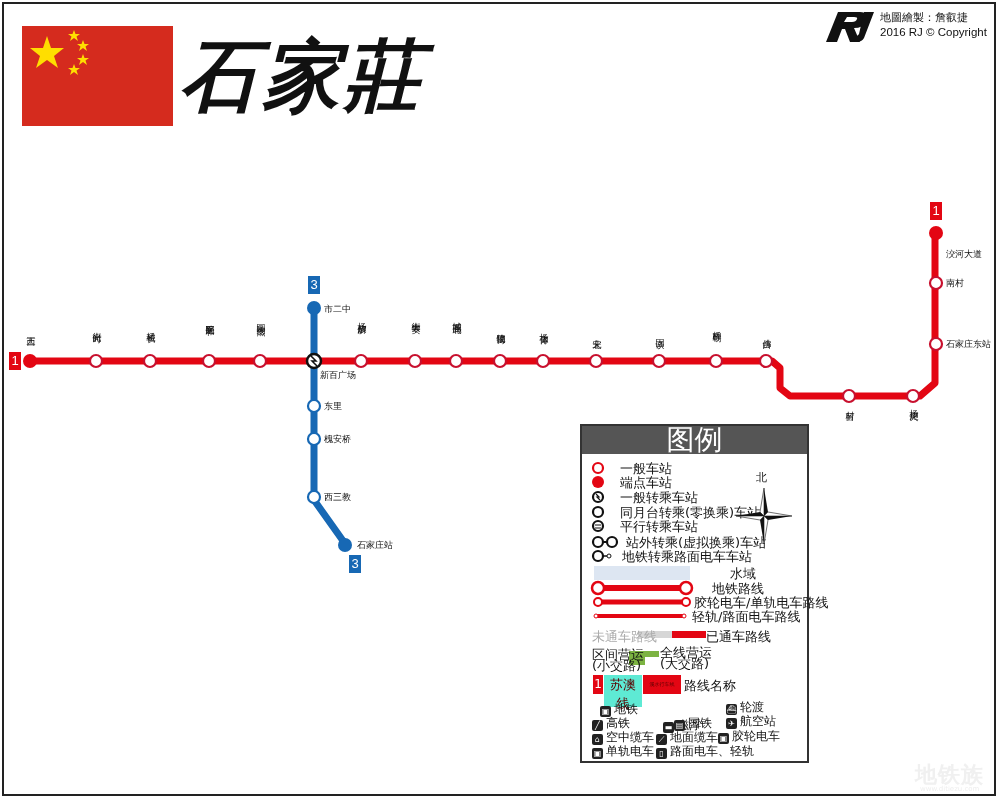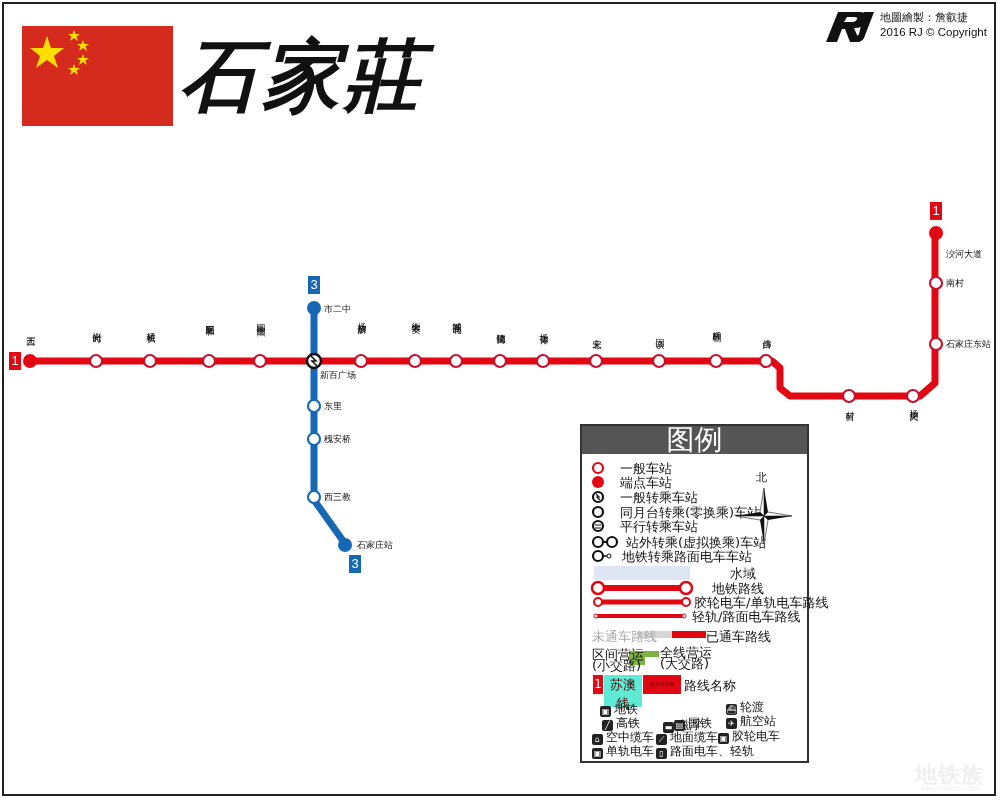--- a/index.html
+++ b/index.html
@@ -207,21 +207,21 @@
     <polygon points="30,58 26,34 30,30" fill="#111"></polygon>
       <polygon points="30,58 34,34 30,30" fill="#fff" stroke="#111" stroke-width="0.6"></polygon>
     <polygon points="2,30 26,26 30,30" fill="#111"></polygon>
       <polygon points="2,30 26,34 30,30" fill="#fff" stroke="#111" stroke-width="0.6"></polygon>
   </svg>
 
   <div class="icon-grid">
     <div class="ic" style="left:8px;top:0;"><span class="box">▣</span><span>地铁</span></div>
     <div class="ic" style="left:64px;top:16px;padding-left:7px;"><span class="box">▬</span><span>磁浮</span></div>
     <div class="ic" style="left:134px;top:-2px;"><span class="box">⛴</span><span>轮渡</span></div>
-    <div class="ic" style="left:10px;top:14px;"><span class="box">╱</span><span>高铁</span></div>
+    <div class="ic" style="left:0;top:14px;"><span class="box">╱</span><span>高铁</span></div>
     <div class="ic" style="left:64px;top:14px;margin-left:18px;"><span class="box">▤</span><span>国铁</span></div>
     <div class="ic" style="left:134px;top:12px;"><span class="box">✈</span><span>航空站</span></div>
     <div class="ic" style="left:0;top:28px;"><span class="box">⌂</span><span>空中缆车</span></div>
     <div class="ic" style="left:64px;top:28px;"><span class="box">⟋</span><span>地面缆车</span></div>
     <div class="ic" style="left:126px;top:27px;"><span class="box">▣</span><span>胶轮电车</span></div>
     <div class="ic" style="left:0;top:42px;"><span class="box">▣</span><span>单轨电车</span></div>
     <div class="ic" style="left:64px;top:42px;"><span class="box">▯</span><span>路面电车、轻轨</span></div>
   </div>
 </div>
 

